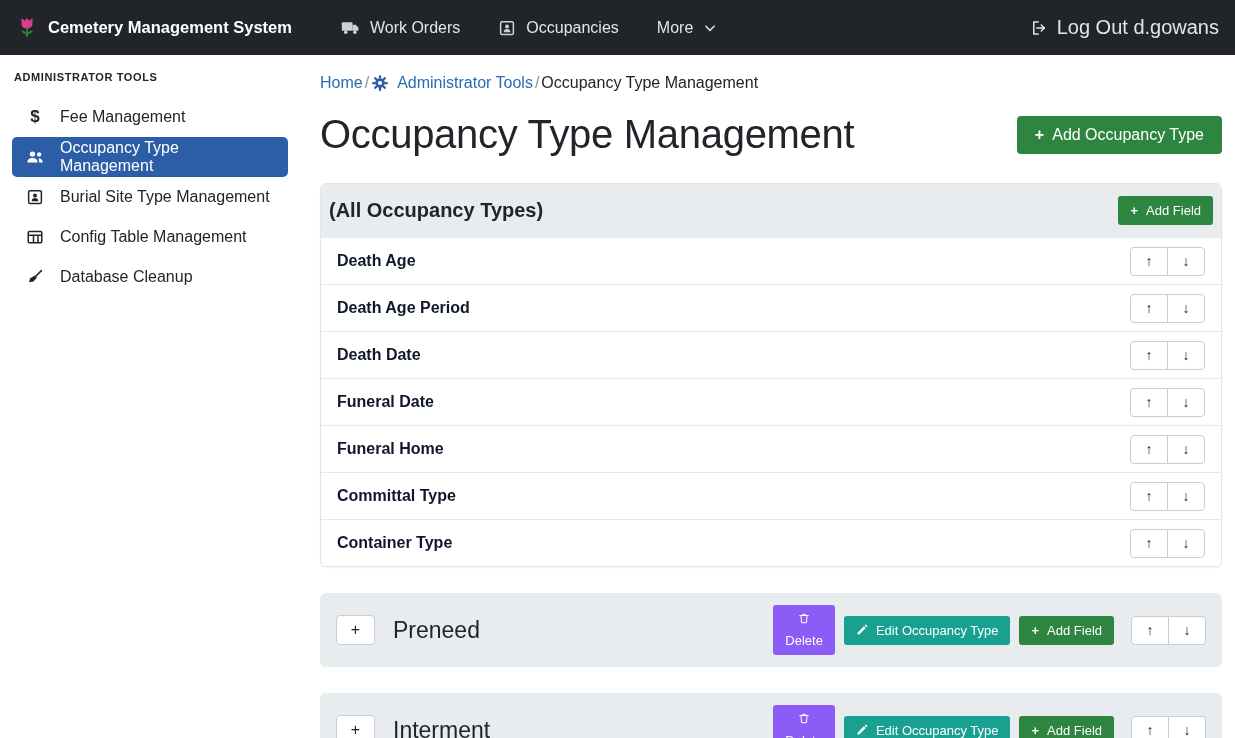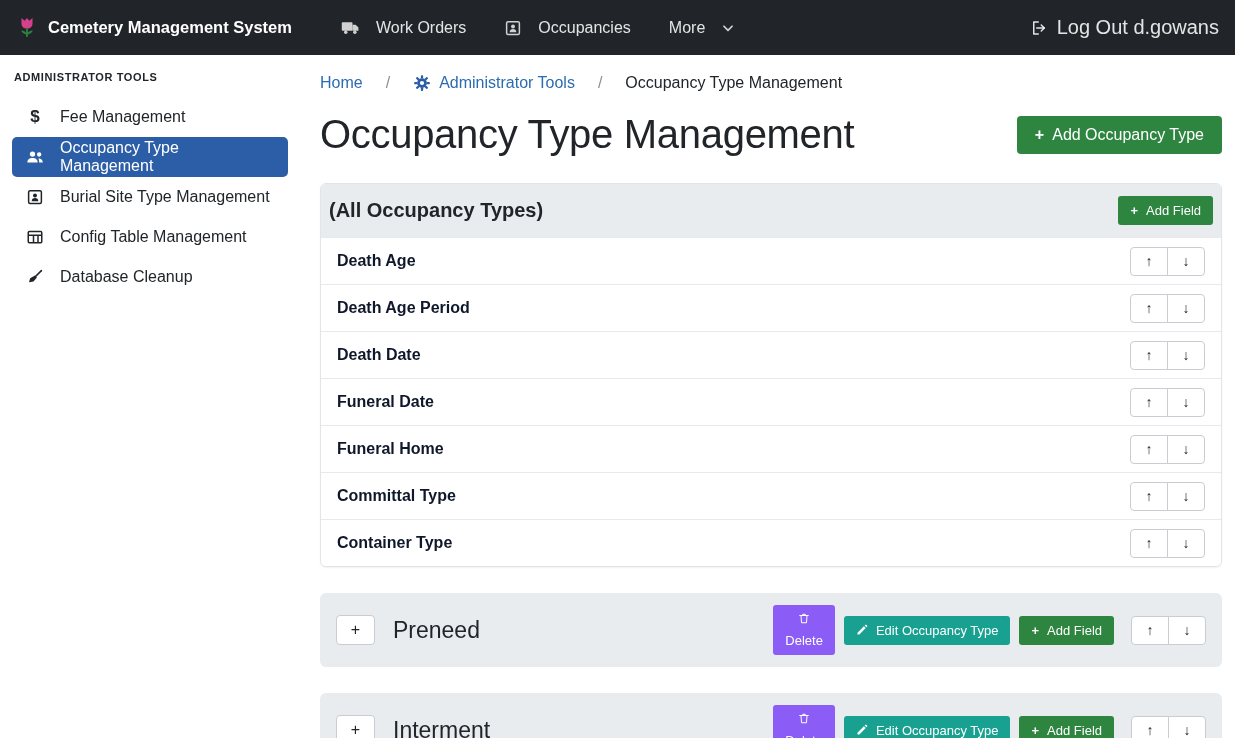--- a/index.html
+++ b/index.html
@@ -14,21 +14,21 @@
   button { font-family: inherit; cursor: pointer; }
 
   
   .navbar {
     height: 55px; background: #212529; display: flex; align-items: center;
     padding: 4px 16px;
   }
   .brand { display: flex; align-items: center; gap: 10px; margin-right: 30px; }
   .brand-title { color: #fff; font-weight: 700; font-size: 16.5px; }
   .nav-item {
-    display: flex; align-items: center; gap: 16px;
+    display: flex; align-items: center; gap: 10px;
     color: rgba(255,255,255,.88); font-size: 16px; margin: 0 19px;
   }
   .nav-item svg { opacity: .9; }
   .nav-logout { margin-left: auto; display: flex; align-items: center; gap: 9px;
     color: rgba(255,255,255,.88); font-size: 20px; }
 
   
   .layout { display: flex; height: 667px; }
   .sidebar { width: 300px; flex: 0 0 300px; padding: 14px 12px 0 12px; }
   .side-heading {
@@ -39,21 +39,21 @@
     height: 40px; display: flex; align-items: center; gap: 14px;
     padding: 0 12px; font-size: 16px; color: #212529; border-radius: 5px;
   }
   .side-item .icn { width: 22px; display: flex; justify-content: center; align-items: center; }
   .side-item.active { background: #2b5ea7; color: #fff; }
   .dollar-glyph { font-weight: 700; font-size: 17px; }
 
   .main { flex: 1; padding: 16px 13px 0 20px; }
 
   
-  .breadcrumb { display: flex; align-items: center; gap: 23px; margin-top: 3px; }
+  .breadcrumb { display: flex; align-items: center; gap: 2px; margin-top: 3px; }
   .crumb-link { color: #2b6cb0; display: flex; align-items: center; gap: 8px; }
   .crumb-sep { color: #8a9199; }
   .crumb-current { color: #212529; }
 
   
   .title-row { display: flex; justify-content: space-between; align-items: center; margin-top: 20px; }
   .page-title { font-size: 40px; font-weight: 500; margin: 0; letter-spacing: -0.3px; }
 
   .btn {
     display: inline-flex; align-items: center; gap: 8px;

